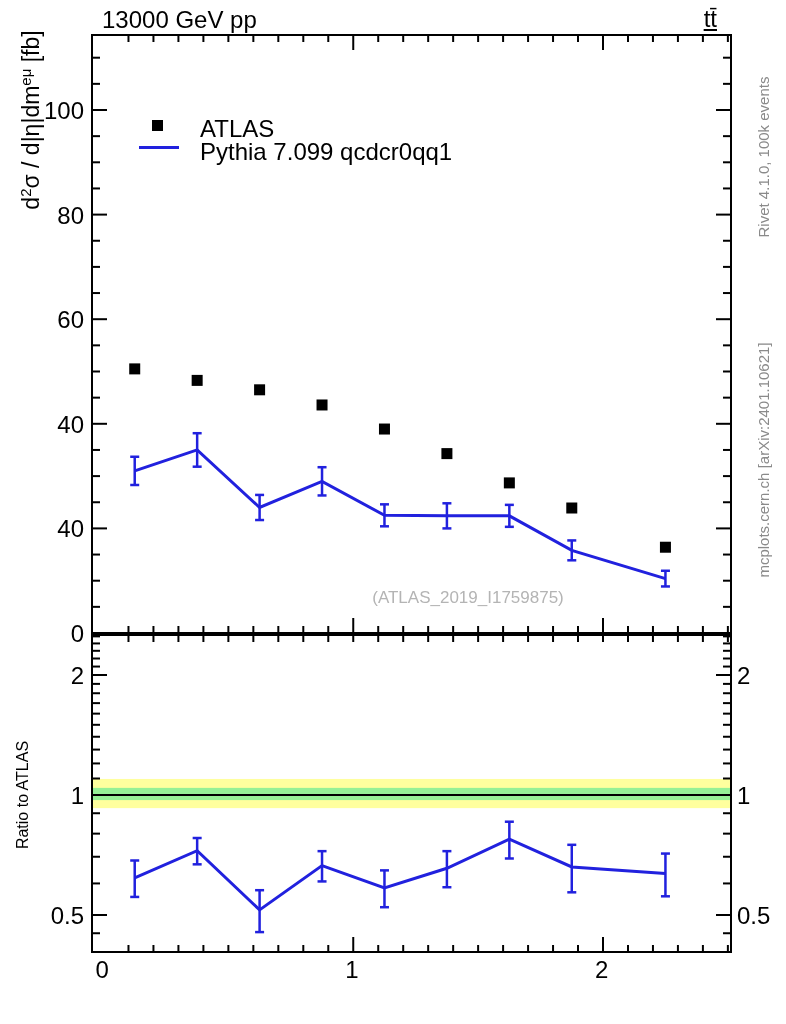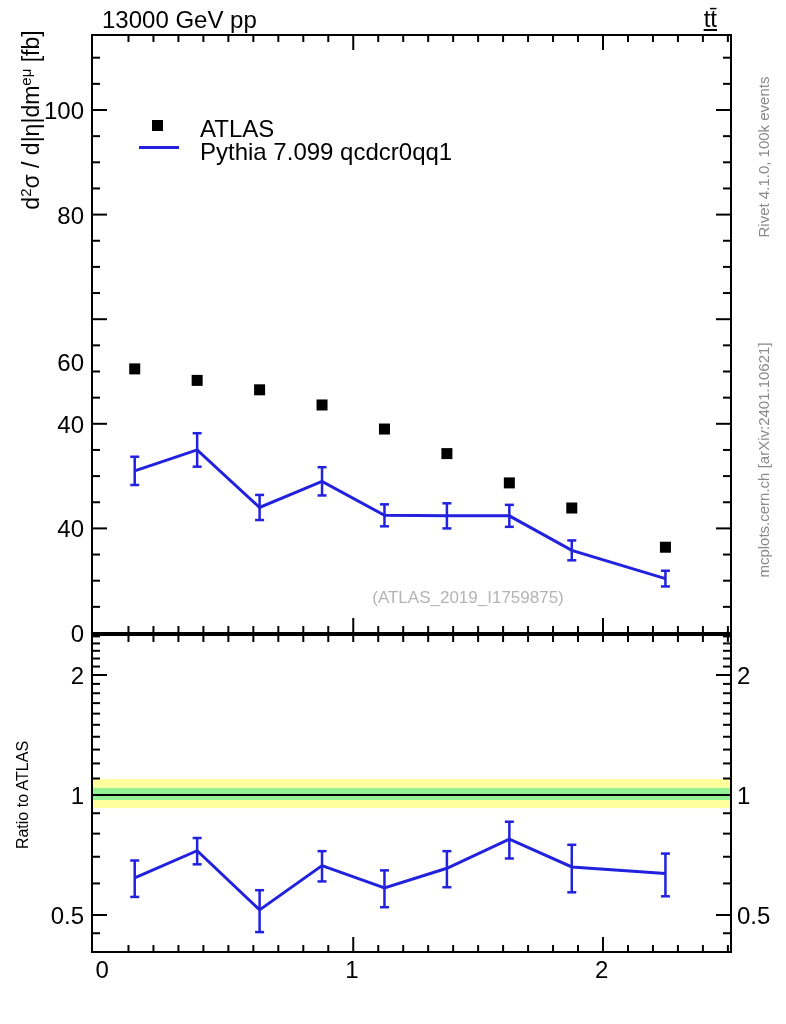--- a/index.html
+++ b/index.html
@@ -306,21 +306,21 @@
   </div>
 
   <div class="abs watermark" style="left:428px;top:598px;">(ATLAS_2019_I1759875)</div>
 
   <div class="abs sidenote rot" style="left:763px;top:157px;">Rivet 4.1.0,  100k events</div>
   <div class="abs sidenote rot" style="left:763px;top:460px;">mcplots.cern.ch [arXiv:2401.10621]</div>
 
 <div class="abs ticklabel" style="right: 702px; top: 622px;">0</div>
     <div class="abs ticklabel" style="right: 702px; top: 517.4px;">40</div>
     <div class="abs ticklabel" style="right: 702px; top: 412.8px;">40</div>
-    <div class="abs ticklabel" style="right: 702px; top: 308.2px; margin-top: 43px;">60</div>
+    <div class="abs ticklabel" style="right: 702px; top: 308.2px;">60</div>
     <div class="abs ticklabel" style="right: 702px; top: 203.6px;">80</div>
     <div class="abs ticklabel" style="right: 702px; top: 99px;">100</div>
     <div class="abs ticklabel" style="right: 702px; top: 904px;">0.5</div>
     <div class="abs ticklabel" style="left: 737px; top: 904px;">0.5</div>
     <div class="abs ticklabel" style="right: 702px; top: 784px;">1</div>
     <div class="abs ticklabel" style="left: 737px; top: 784px;">1</div>
     <div class="abs ticklabel" style="right: 702px; top: 664px;">2</div>
     <div class="abs ticklabel" style="left: 737px; top: 664px;">2</div>
     <div class="abs ticklabel" style="left: 95.5px; top: 958px;">0</div>
     <div class="abs ticklabel" style="left: 345.25px; top: 958px;">1</div>

